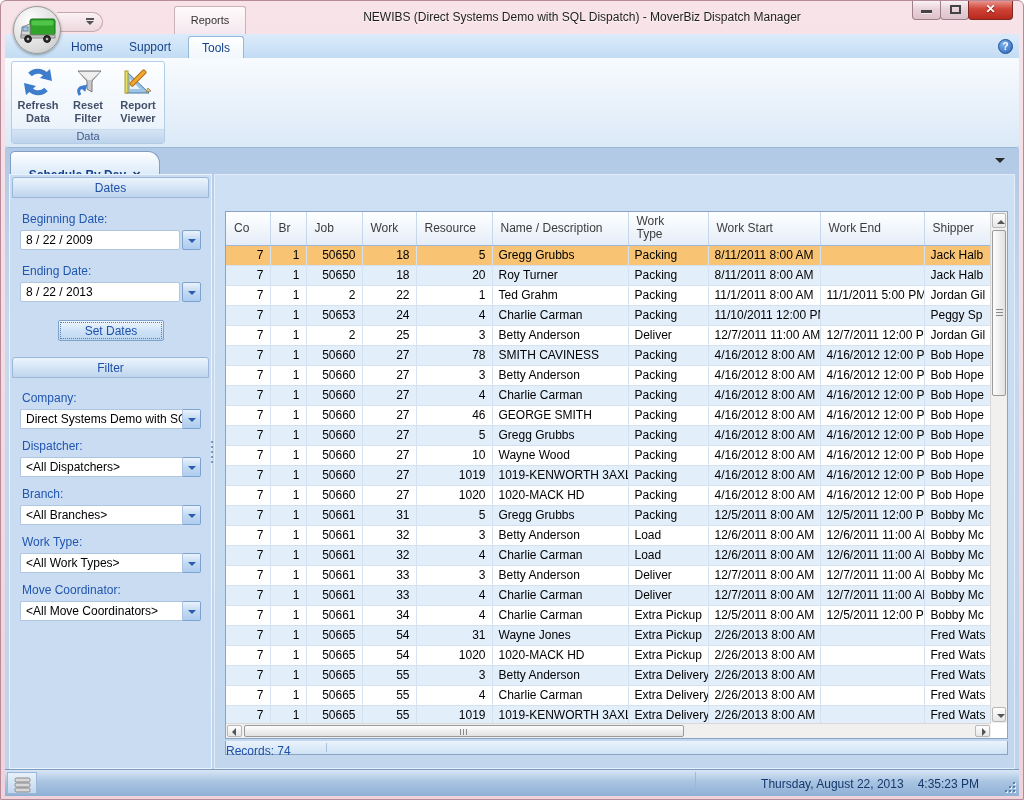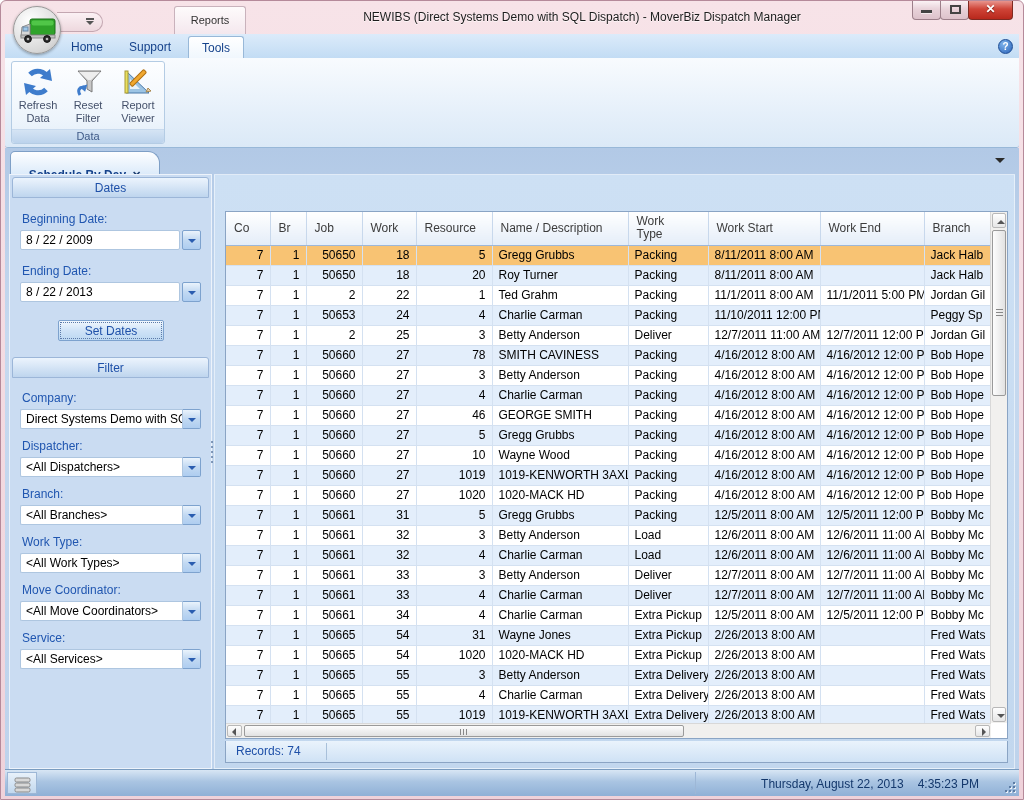--- a/index.html
+++ b/index.html
@@ -57,21 +57,21 @@
     background:radial-gradient(circle at 35% 30%, #7fb4ec, #2a62b8); border:1px solid #1d4c94;
     color:#fff; font-size:10px; font-weight:bold; text-align:center; line-height:14px; }
 
   
   #ribbonbody { position:absolute; top:57px; left:4px; right:4px; height:90px;
     background:linear-gradient(#f8fbfe,#e6f0fa 60%,#dbe9f7);
     border-bottom:1px solid #98b8d8; border-radius:0 0 3px 3px; }
   #group-data { position:absolute; top:3px; left:6px; width:154px; height:83px;
     border:1px solid #b4cce4; border-radius:3px;
     background:linear-gradient(#fdfeff,#eef5fc 70%,#e2edf8); }
-  #group-data .buttons { display:flex; height:67px; }
+  #group-data .buttons { display:flex; height:67px;font-weight:bold; }
   .ribbon-btn { width:48px; margin:2px 0 0 2px; border-radius:3px; text-align:center; padding-top:2px; }
   .ribbon-btn .icon { width:32px; height:32px; margin:0 auto; }
   .ribbon-btn .lbl { font-size:11px; line-height:13px; color:#44506a; white-space:pre-line; margin-top:1px; }
   #group-label { position:absolute; bottom:0; left:0; right:0; height:14px;
     background:linear-gradient(#d5e4f4,#bcd3ec); border-top:1px solid #c8daee; border-radius:0 0 3px 3px;
     font-size:11px; color:#3f5a87; text-align:center; line-height:13px; }
 
   
   #content { position:absolute; top:147px; bottom:30px; left:4px; right:4px;
     background:linear-gradient(#b2c9e6,#c6d9ef 30%,#bed3ec); }
@@ -150,23 +150,23 @@
   #hs-left { left:1px; top:1px; width:15px; height:12px; }
   #hs-left::after { left:4px; top:2px; border-top:4px solid transparent; border-bottom:4px solid transparent; border-right:4px solid #555; }
   #hs-right { right:1px; top:1px; width:15px; height:12px; }
   #hs-right::after { left:6px; top:2px; border-top:4px solid transparent; border-bottom:4px solid transparent; border-left:4px solid #555; }
   #hs-thumb { position:absolute; left:18px; top:1px; width:440px; height:12px; border:1px solid #9a9a9a; border-radius:2px;
     background:linear-gradient(#fdfdfd,#e2e2e2); }
   #hs-thumb::after { content:""; position:absolute; top:3px; left:50%; margin-left:-4px; width:1px; height:6px; background:#888;
     box-shadow:3px 0 0 #888, 6px 0 0 #888; }
 
   
-  #records-bar { position:absolute; left:10px; top:566px; width:783px; height:22px;
+  #records-bar { position:absolute; left:10px; top:566px; width:783px; height:14px;
     background:linear-gradient(#eaf3fc,#cfe2f5); border:1px solid #8aa4c4; border-top:none;
-    font-size:12px; color:#1e50a8; line-height:21px; padding-left:10px; }
+    font-size:12px; color:#1e50a8; line-height:21px; }
   #records-bar .divider { position:absolute; left:100px; top:2px; bottom:2px; width:1px; background:#a8c0da; }
 
   
   #statusbar { position:absolute; bottom:3px; left:4px; right:4px; height:27px;
     background:linear-gradient(#d8e6f4,#a9c4e2 45%,#8fb0d6); border-top:1px solid #7a9cc0; }
   #sb-left { position:absolute; left:2px; top:2px; bottom:2px; width:30px; border:1px solid #9db7d6;
     background:linear-gradient(#e8f1fa,#c2d8ee); }
   #sb-left svg { position:absolute; left:6px; top:4px; }
   #sb-datetime { position:absolute; right:34px; top:2px; bottom:2px; width:290px; border-left:1px solid #9db7d6;
     font-size:12px; color:#14386c; text-align:right; padding:5px 6px 0 0; }
@@ -320,27 +320,20 @@
           <div class="combo-btn attached"></div>
         </div>
       </div>
       <div class="filter-field">
         <div class="side-label">Move Coordinator:</div>
         <div class="combo-row attached">
           <div class="combo-field">&lt;All Move Coordinators&gt;</div>
           <div class="combo-btn attached"></div>
         </div>
       </div>
-      <div class="filter-field">
-        <div class="side-label">Service:</div>
-        <div class="combo-row attached">
-          <div class="combo-field">&lt;All Services&gt;</div>
-          <div class="combo-btn attached"></div>
-        </div>
-      </div>
     </div>
 
     <div id="splitter">
         <i></i>
         <i></i>
         <i></i>
         <i></i>
         <i></i>
       </div>
 
@@ -352,21 +345,21 @@
                 <th>Co</th>
                 <th>Br</th>
                 <th>Job</th>
                 <th>Work</th>
                 <th>Resource</th>
                 <th>Name / Description</th>
                 <th class="wrap">Work
 Type</th>
                 <th>Work Start</th>
                 <th>Work End</th>
-                <th>Branch</th>
+                <th>Shipper</th>
               </tr>
             </thead>
           <tbody id="grid-body">
               <tr class="sel">
                 <td class="num">7</td>
                 <td class="num">1</td>
                 <td class="num">50650</td>
                 <td class="num">18</td>
                 <td class="num">5</td>
                 <td class="txt">Gregg Grubbs</td>

